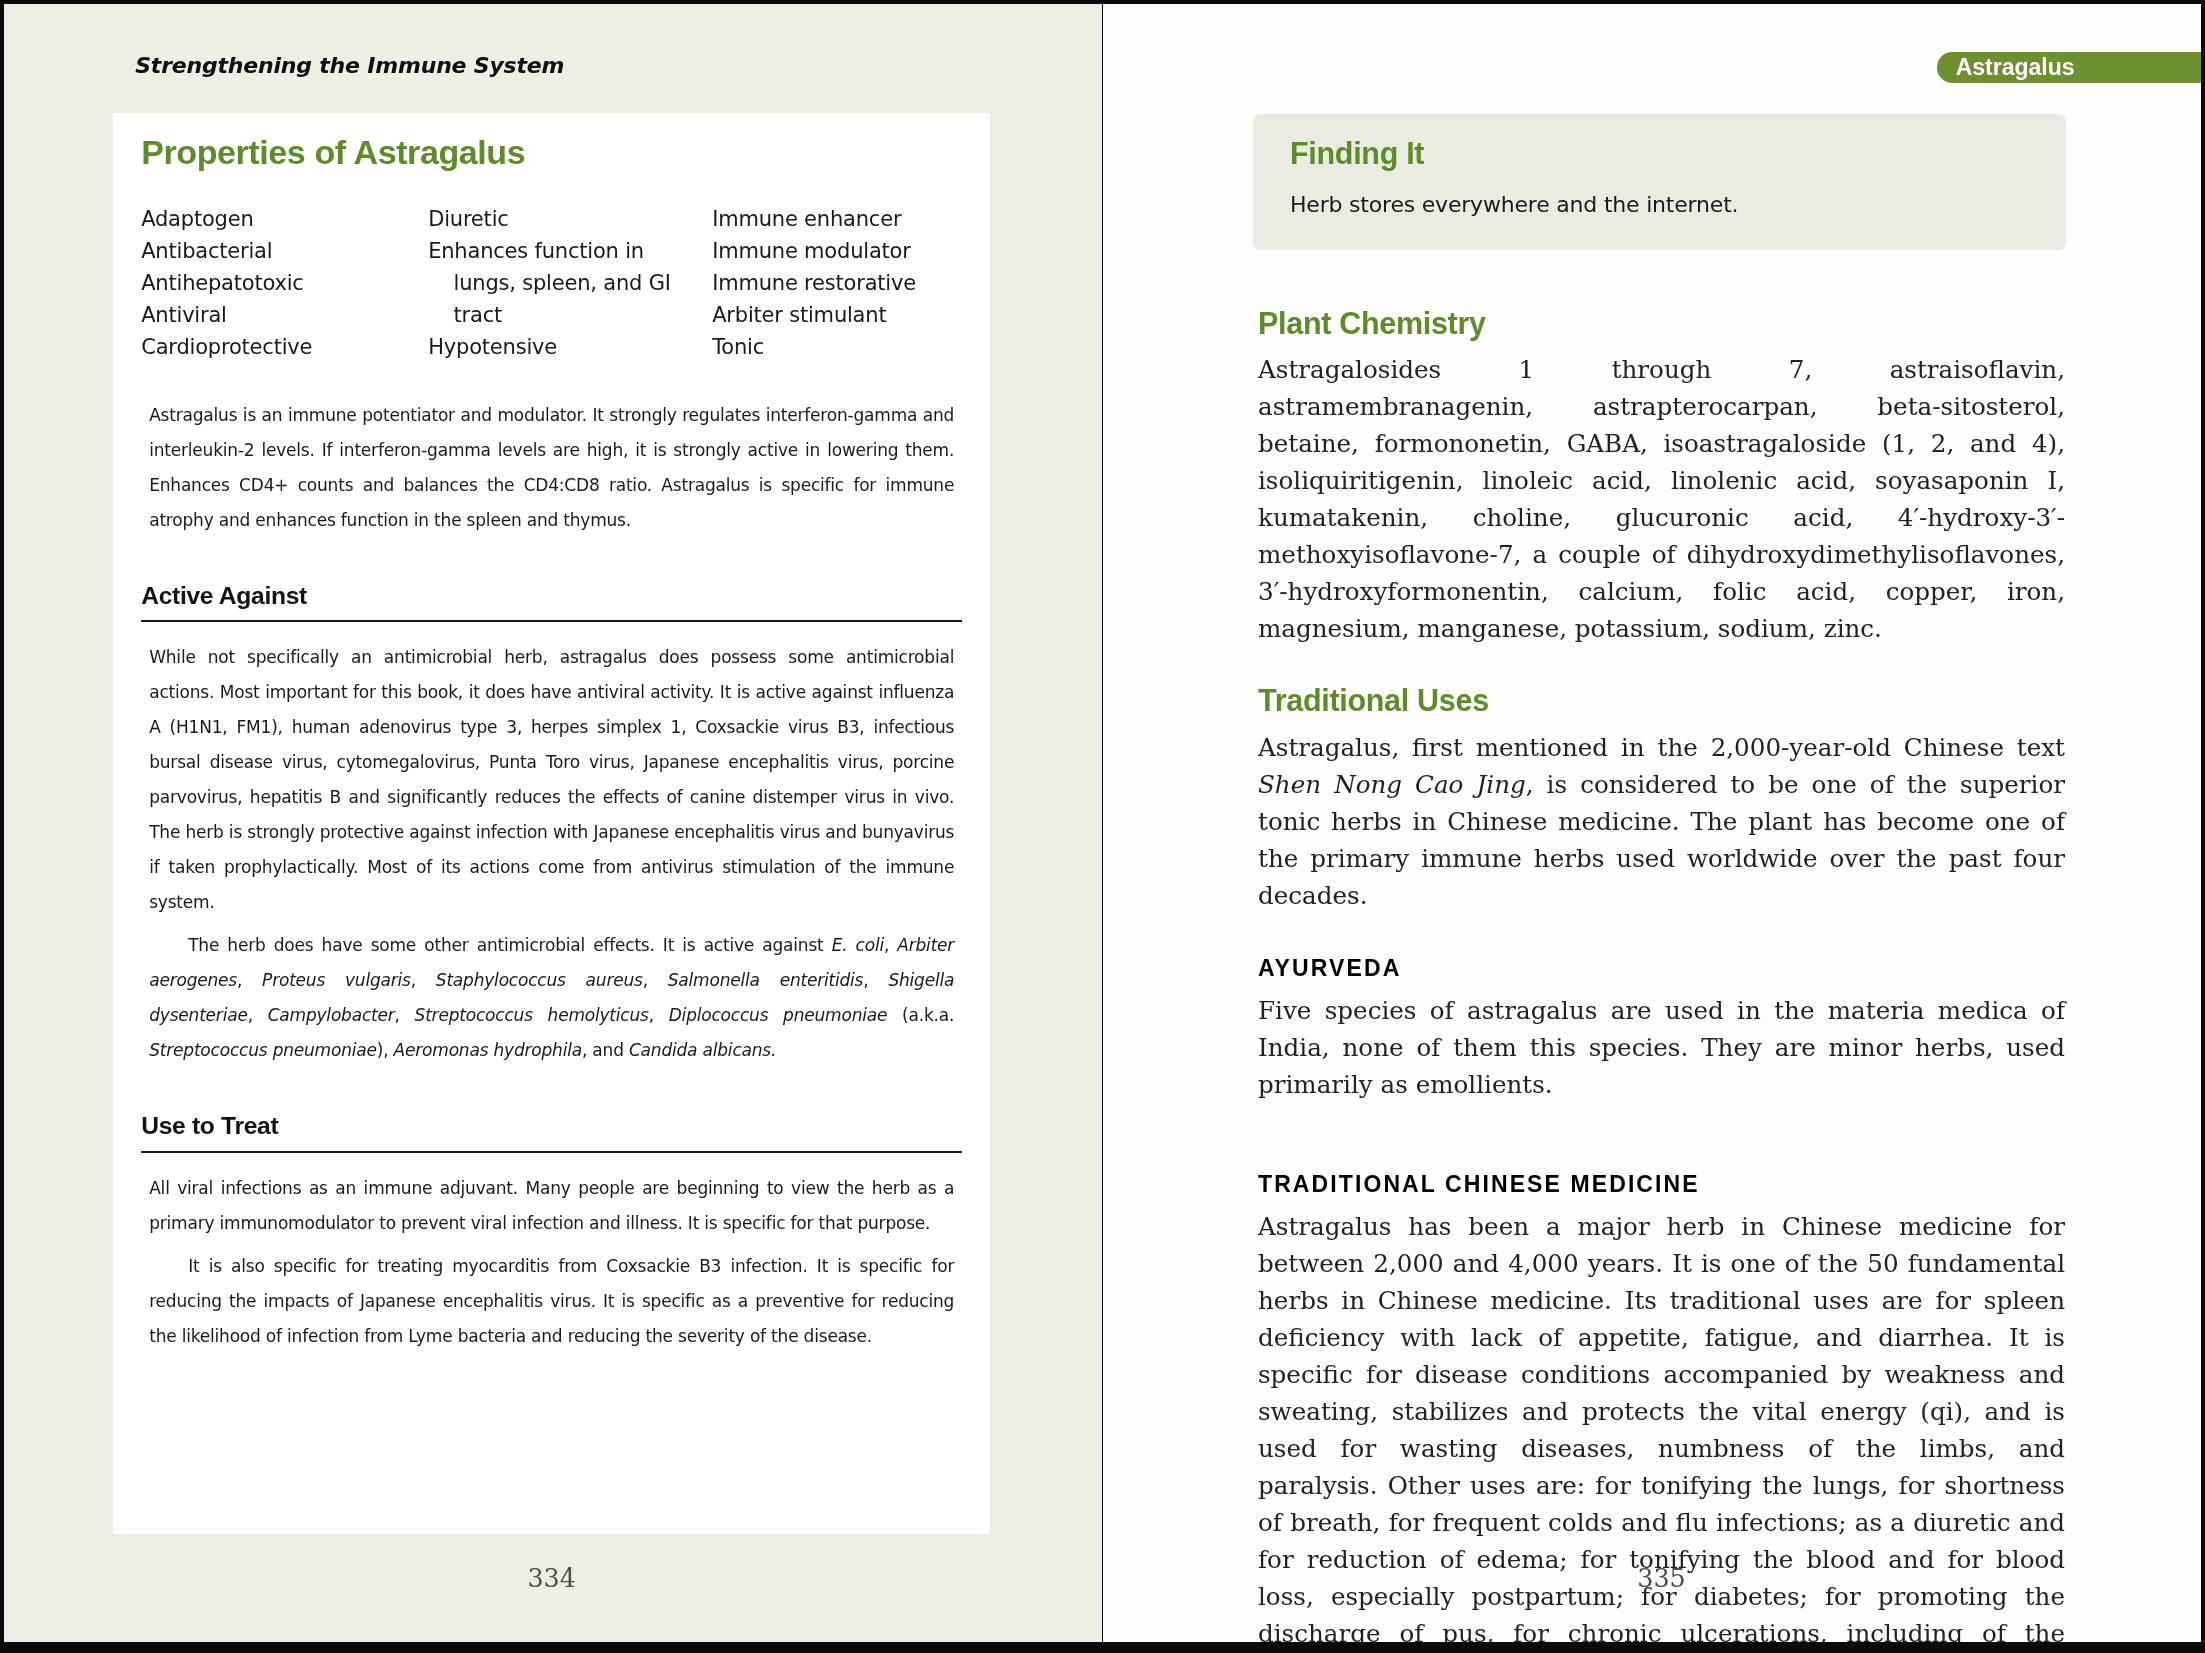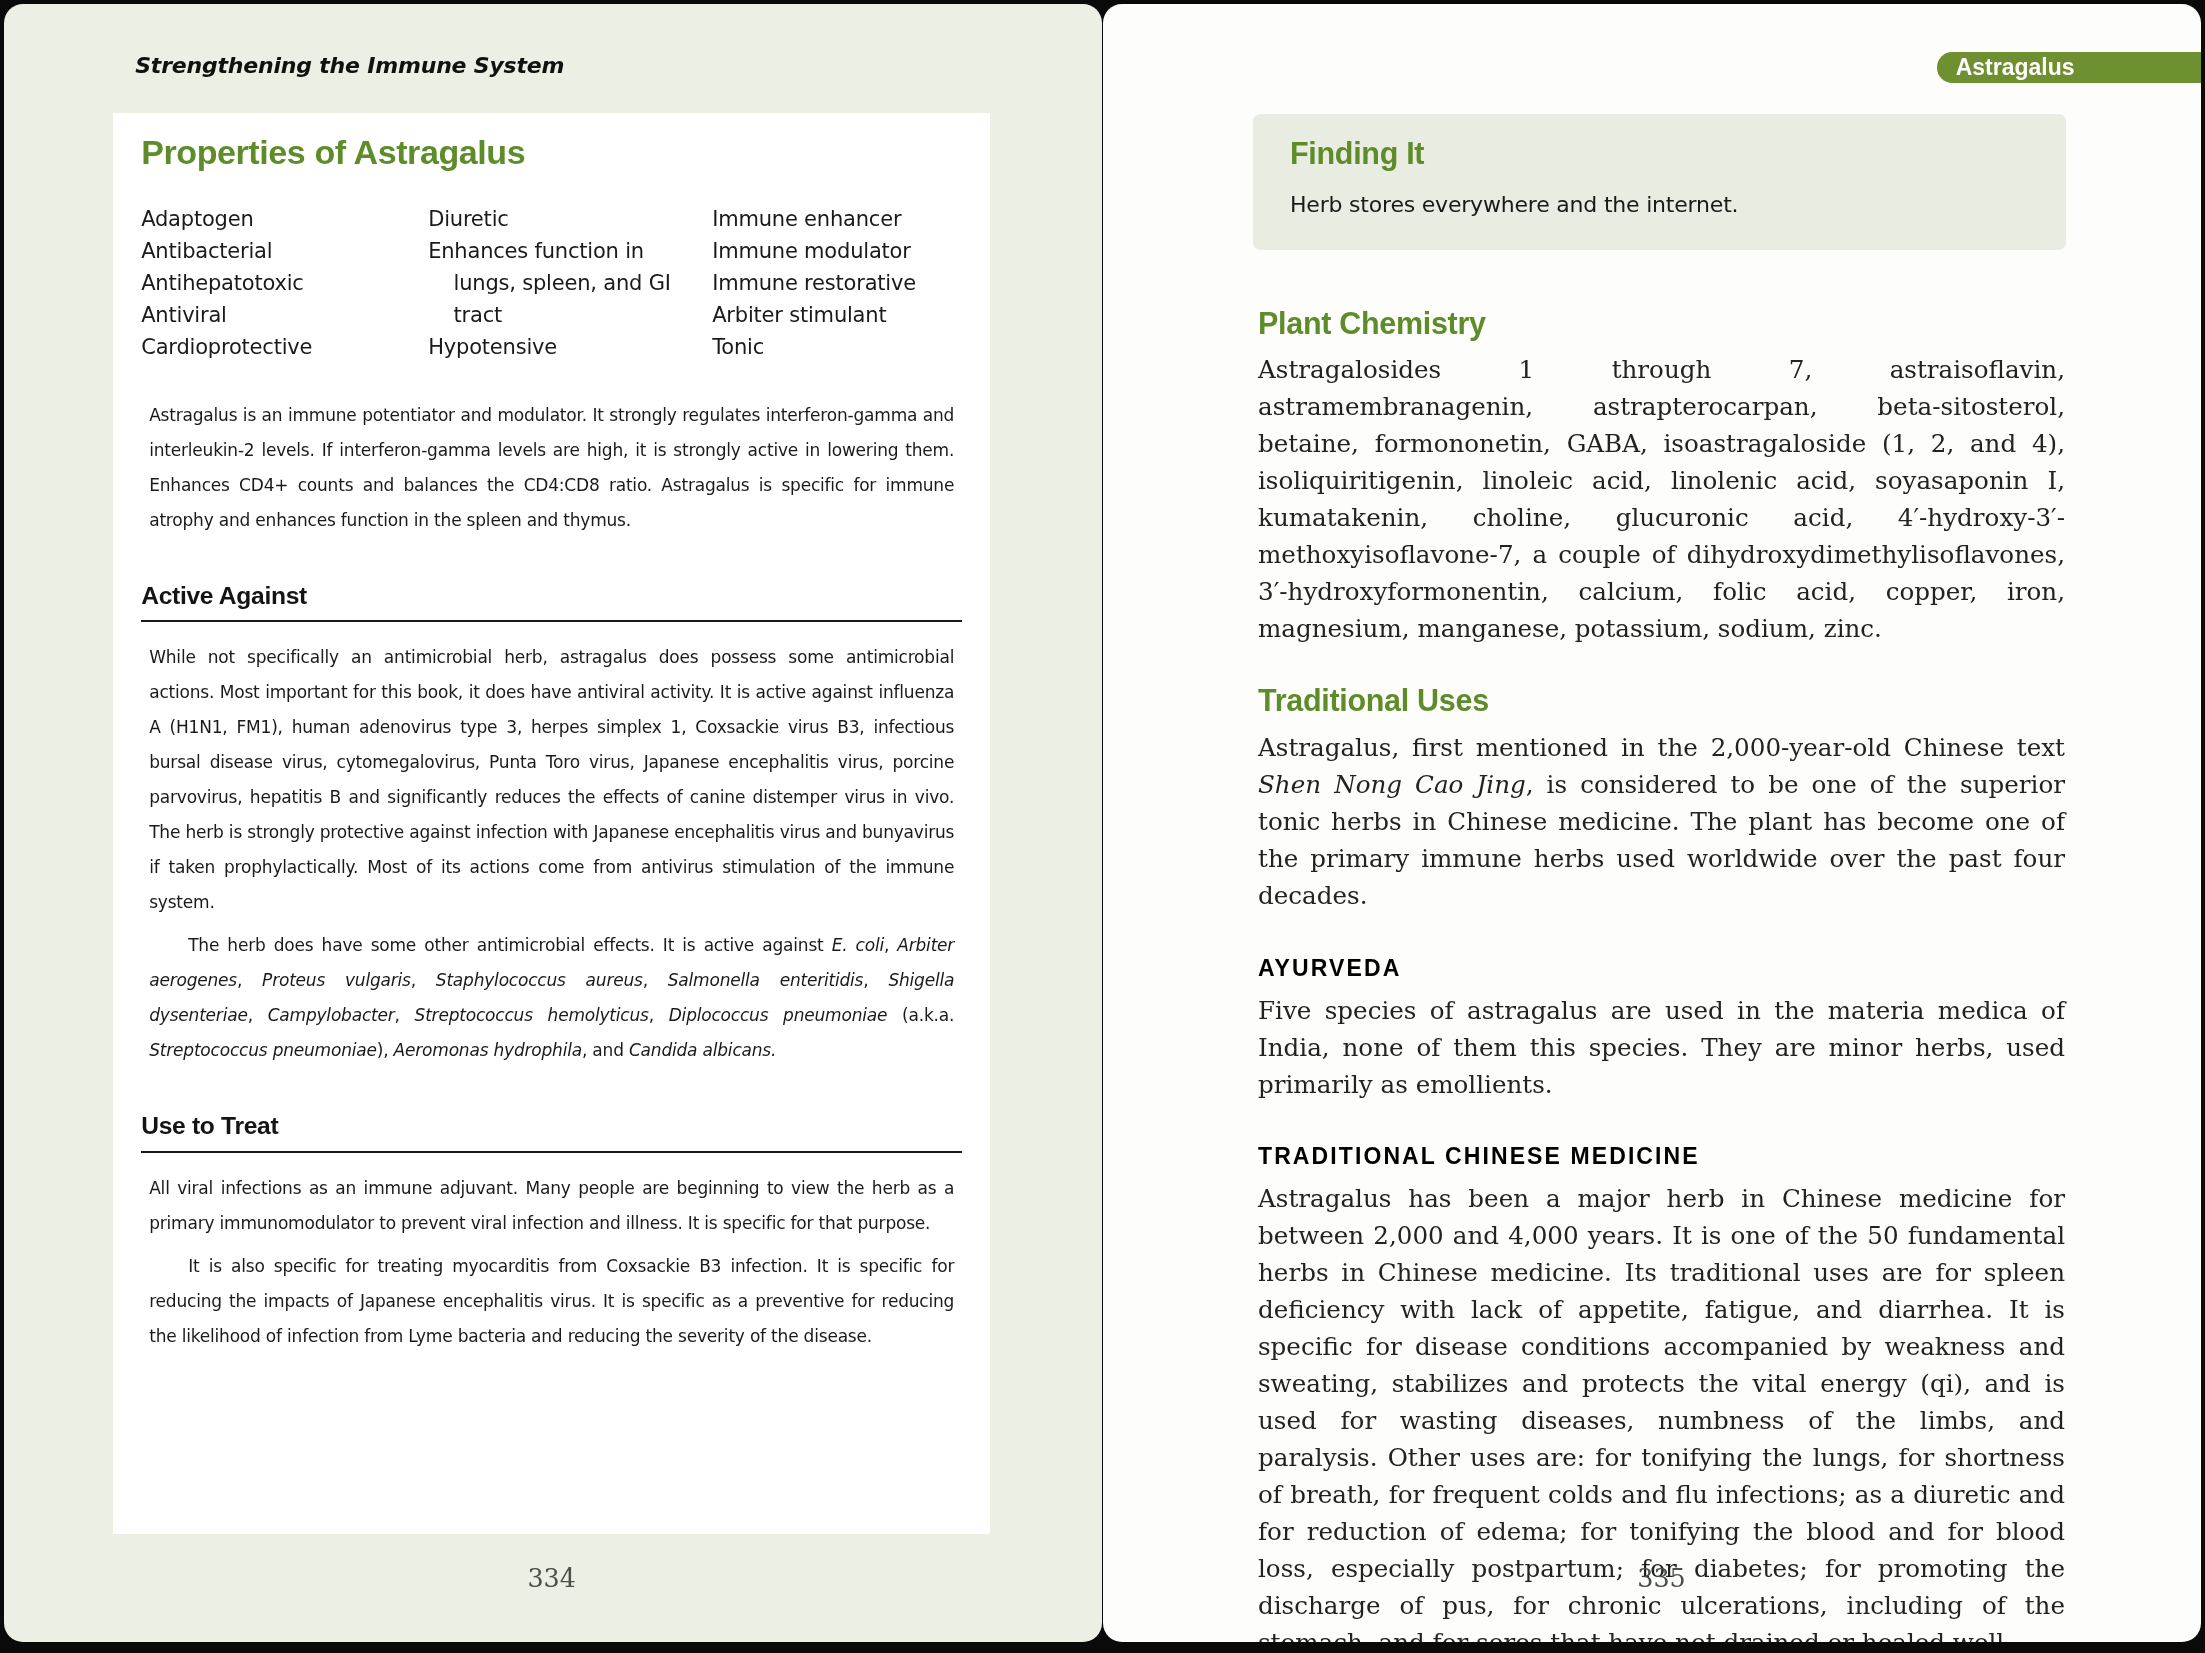--- a/index.html
+++ b/index.html
@@ -1,18 +1,18 @@
 <!DOCTYPE html>
 <html lang="en" style="font-size:13.6px"><head>
 <meta charset="utf-8">
 <style>
   html,body{margin:0;padding:0;background:#000;}
   .frame{position:relative;width:2205px;height:1654px;background:#0a0a0a;overflow:hidden;
          font-family:"DejaVu Sans", sans-serif;}
-  .page{position:absolute;top:4.2px;height:1638px;overflow:hidden;border-radius:19px;}
+  .page{position:absolute;top:4.2px;height:1638px;overflow:hidden;}
   .page-left{left:4.2px;width:1098px;background:#ecefe3;}
   .page-right{left:1103px;width:1098px;background:#fdfdfb;}
 
   
   .running-head{position:absolute;left:131px;top:49px;font-size:22px;font-weight:bold;
                 font-style:italic;color:#111;letter-spacing:-0.2px;}
   .card{position:absolute;left:109px;top:109px;width:877px;height:1421px;background:#ffffff;
         box-sizing:border-box;padding:20px 28px 0 28px;}
   .card-title{color:#5f8c2b;font-family:"Liberation Sans", sans-serif;font-weight:bold;
               font-size:34px;letter-spacing:-0.4px;margin:0 0 0 0;}
@@ -43,21 +43,21 @@
               font-size:30.5px;letter-spacing:-0.3px;margin:0;}
   .finding-body{font-size:22px;color:#1a1a1a;margin-top:20.4px;letter-spacing:-0.2px;}
   .right-col{position:absolute;left:155px;top:302px;width:807px;}
   .body-serif{font-family:"DejaVu Serif", serif;font-size:24.6px;line-height:37px;color:#222;
               text-align:justify;margin:10.2px 0 0 0;}
   .body-serif em{font-style:italic;}
   .caps-head{color:#000000;font-family:"Liberation Sans", sans-serif;font-weight:bold;
              font-size:23px;letter-spacing:2.1px;margin:0;}
   .mt-tu{margin-top:36px;}
   .mt-ay{margin-top:41px;}
-  .mt-tcm{margin-top:40px;}
+  .mt-tcm{margin-top:68px;}
   .pagenum-right{left:155px;width:807px;}
 </style>
 </head>
 <body>
 
 <div class="frame">
 
   <div class="page page-left">
     <div class="running-head">Strengthening the Immune System</div>
 

